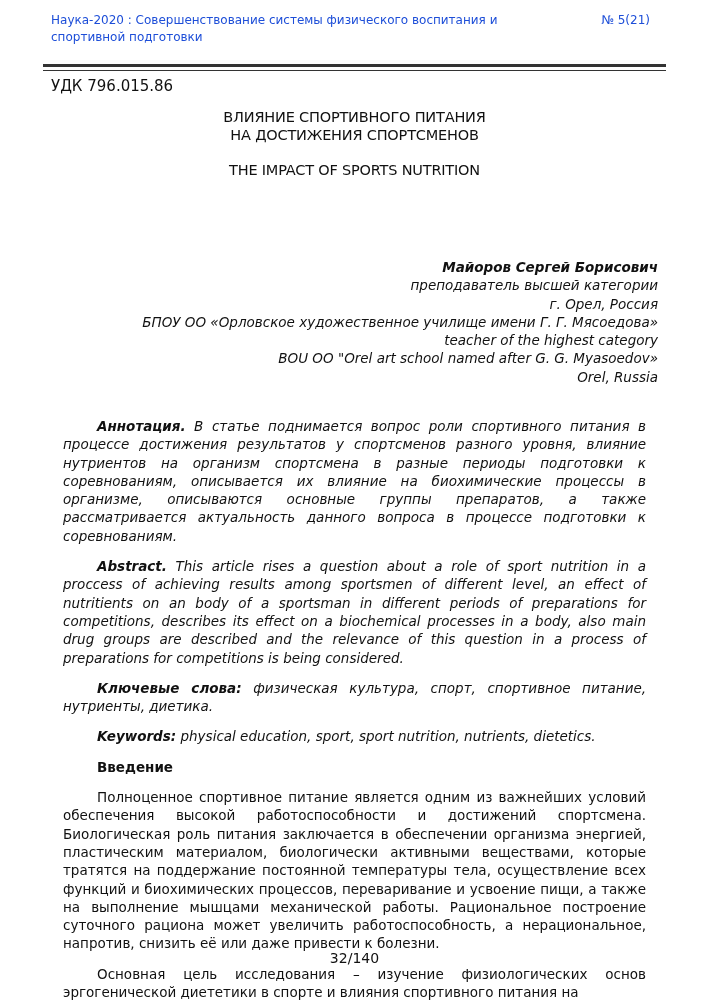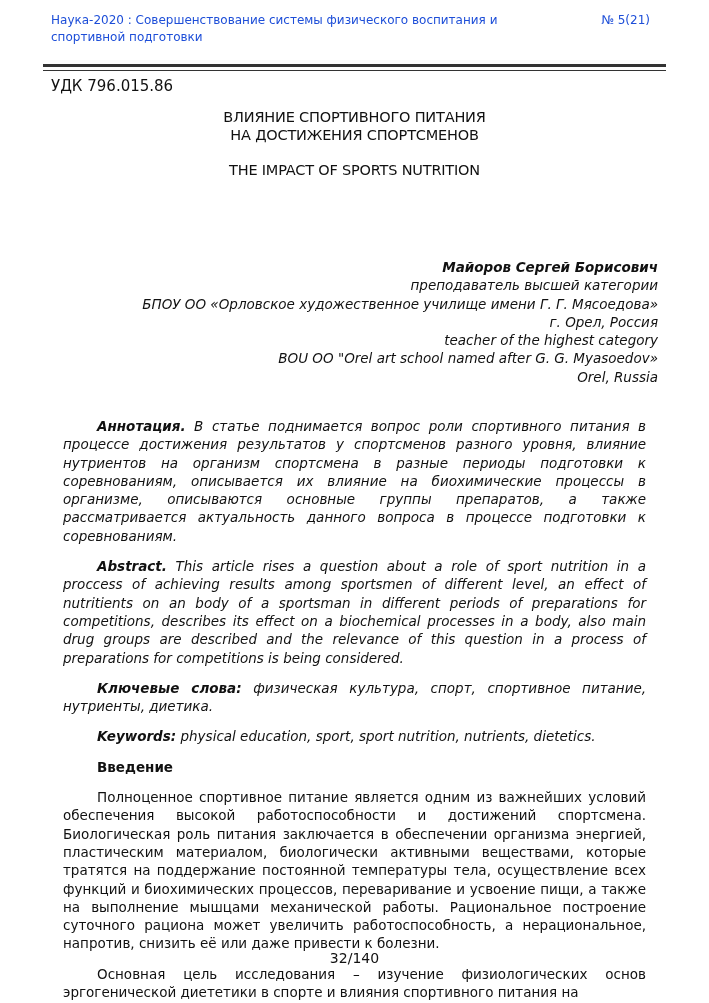--- a/index.html
+++ b/index.html
@@ -36,22 +36,22 @@
 
 <div class="titles">
   <div>ВЛИЯНИЕ СПОРТИВНОГО ПИТАНИЯ</div>
   <div>НА ДОСТИЖЕНИЯ СПОРТСМЕНОВ</div>
   <div class="en">THE IMPACT OF SPORTS NUTRITION</div>
 </div>
 
 <div class="authors">
   <div class="b">Майоров Сергей Борисович</div>
   <div>преподаватель высшей категории</div>
+  <div>г. Орел, Россия</div>
   <div>БПОУ ОО «Орловское художественное училище имени Г. Г. Мясоедова»</div>
-  <div>г. Орел, Россия</div>
   <div>teacher of the highest category</div>
   <div>BOU OO "Orel art school named after G. G. Myasoedov»</div>
   <div>Orel, Russia</div>
 </div>
 
 <div class="body">
   <p class="ind it"><span class="lbl">Аннотация.</span><span> В статье поднимается вопрос роли спортивного питания в процессе достижения результатов у спортсменов разного уровня, влияние нутриентов на организм спортсмена в разные периоды подготовки к соревнованиям, описывается их влияние на биохимические процессы в организме, описываются основные группы препаратов, а также рассматривается актуальность данного вопроса в процессе подготовки к соревнованиям.</span></p>
   <p class="ind it"><span class="lbl">Abstract.</span><span> This article rises a question about a role of sport nutrition in a proccess of achieving results among sportsmen of different level, an effect of nutritients on an body of a sportsman in different periods of preparations for competitions, describes its effect on a biochemical processes in a body, also main drug groups are described and the relevance of this question in a process of preparations for competitions is being considered.</span></p>
   <p class="ind it"><span class="lbl">Ключевые слова:</span><span> физическая культура, спорт, спортивное питание, нутриенты, диетика.</span></p>
   <p class="ind it"><span class="lbl">Keywords:</span><span> physical education, sport, sport nutrition, nutrients, dietetics.</span></p>

